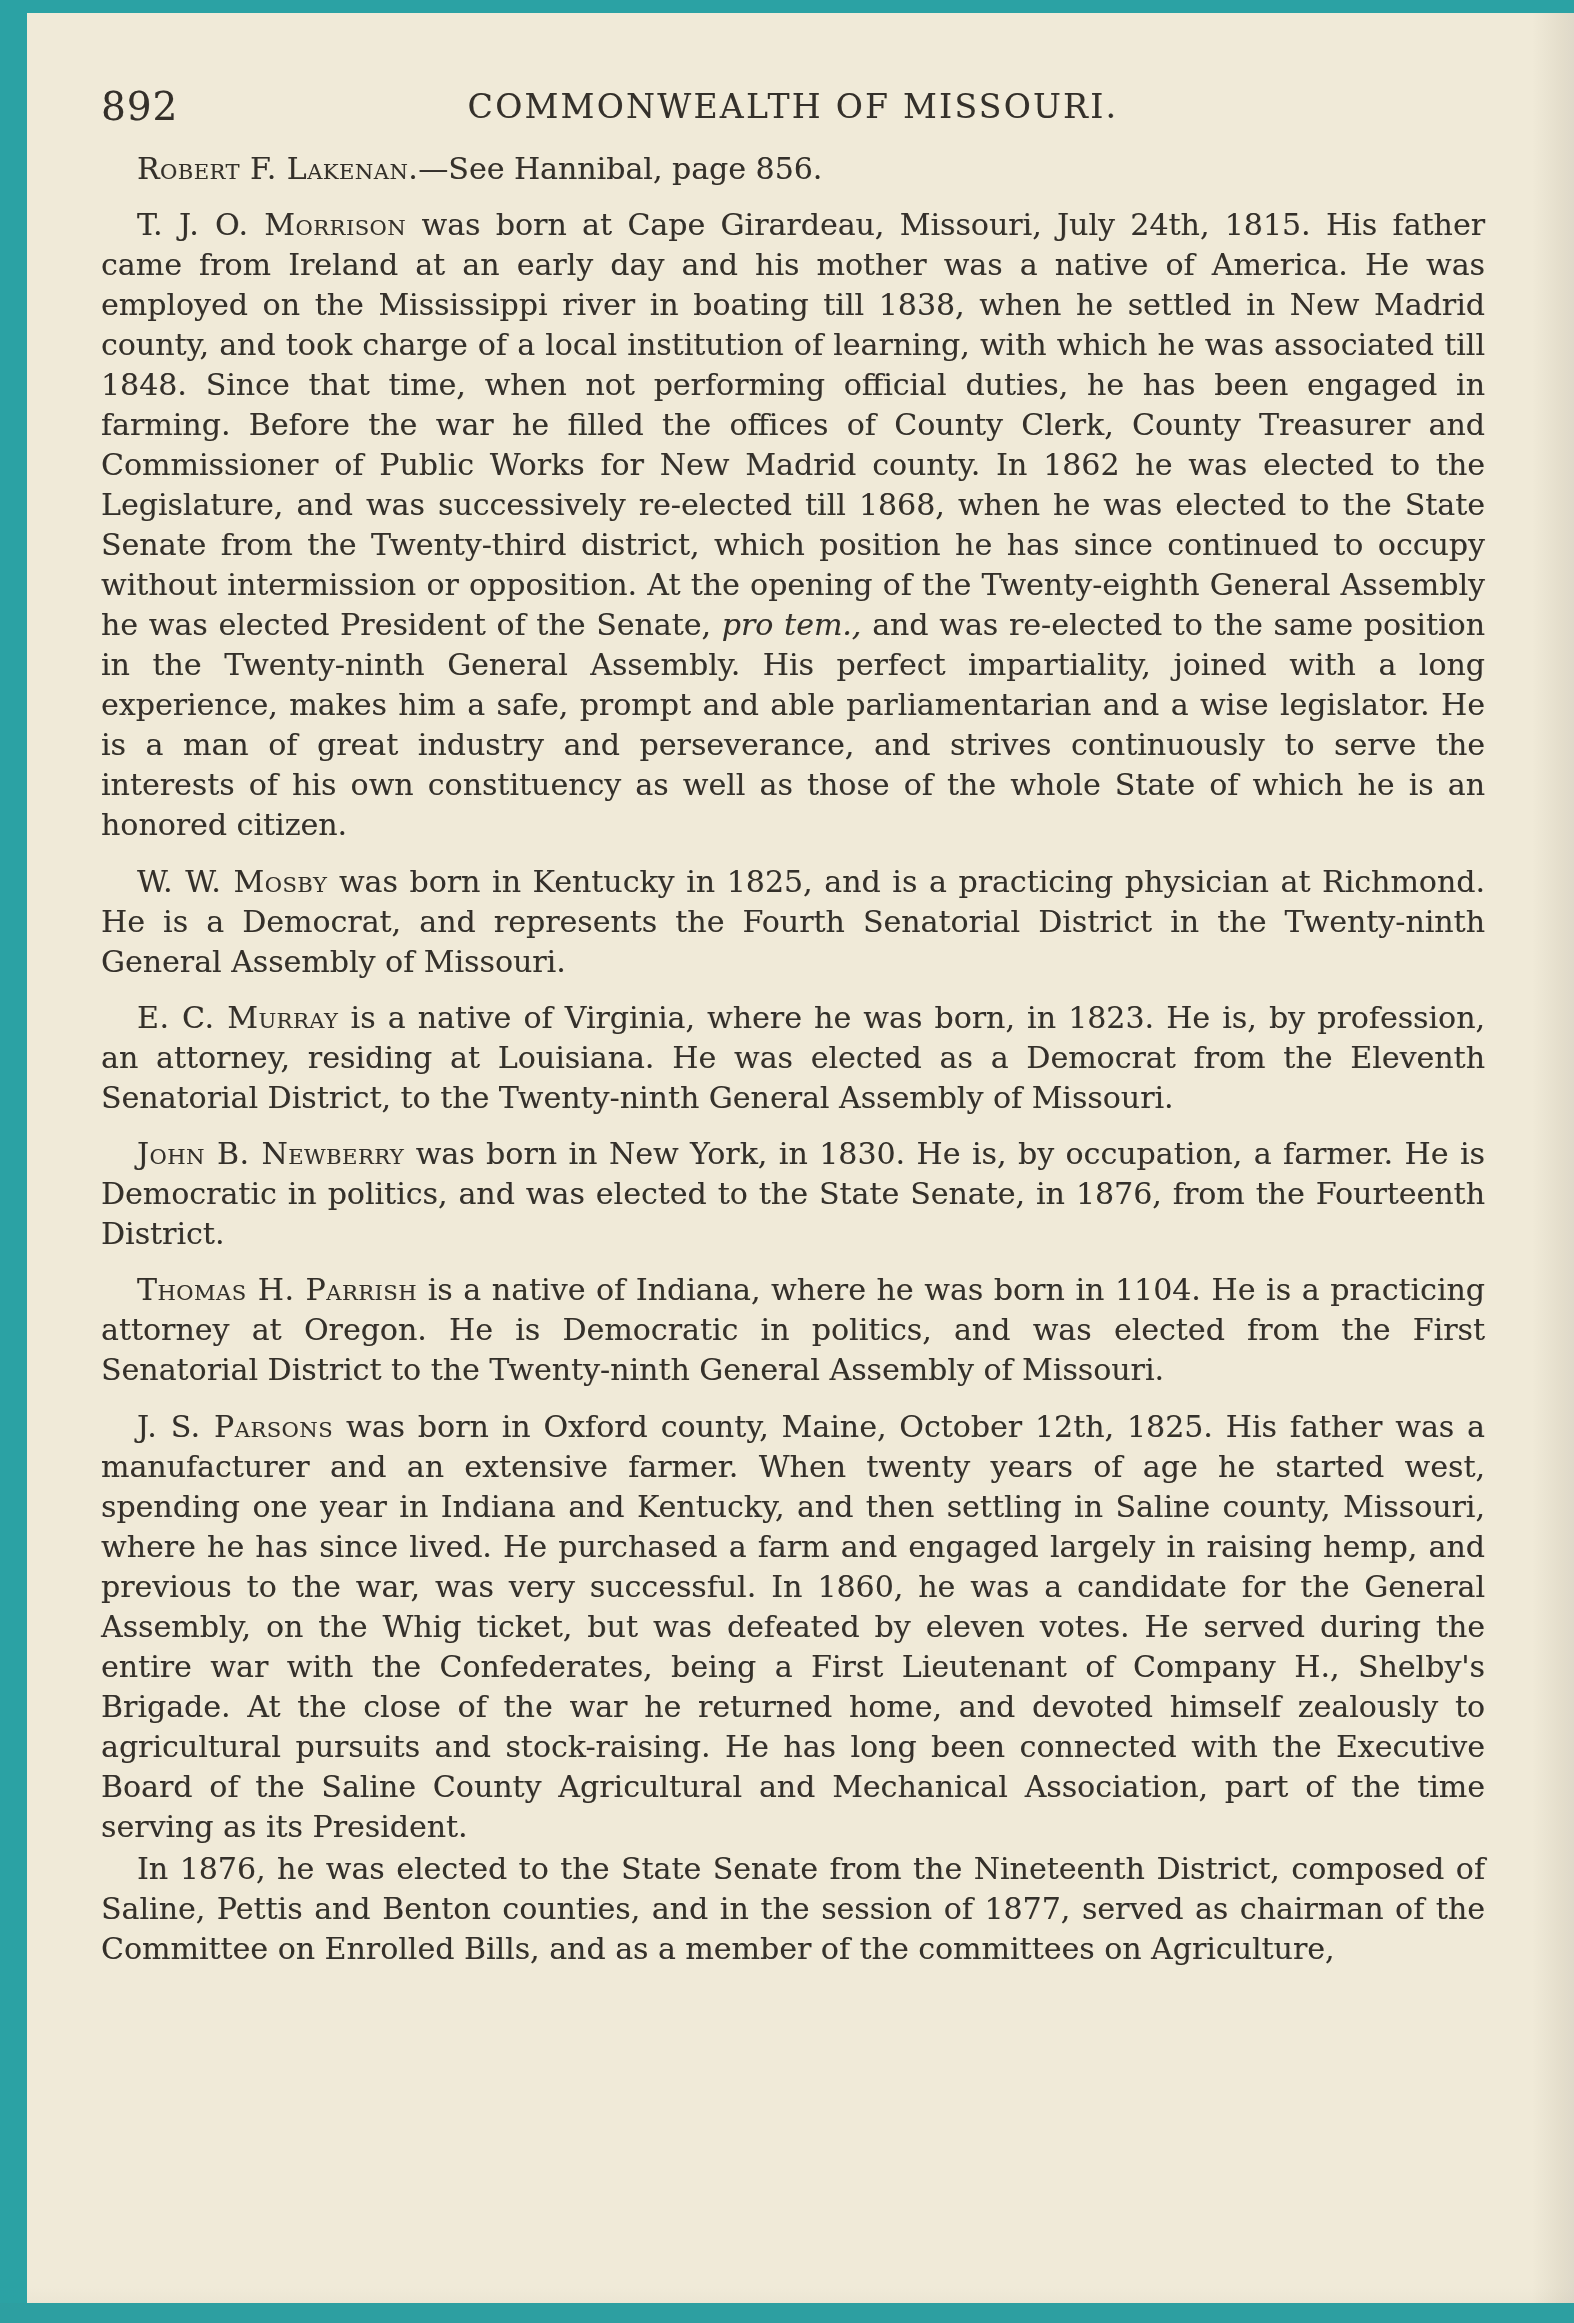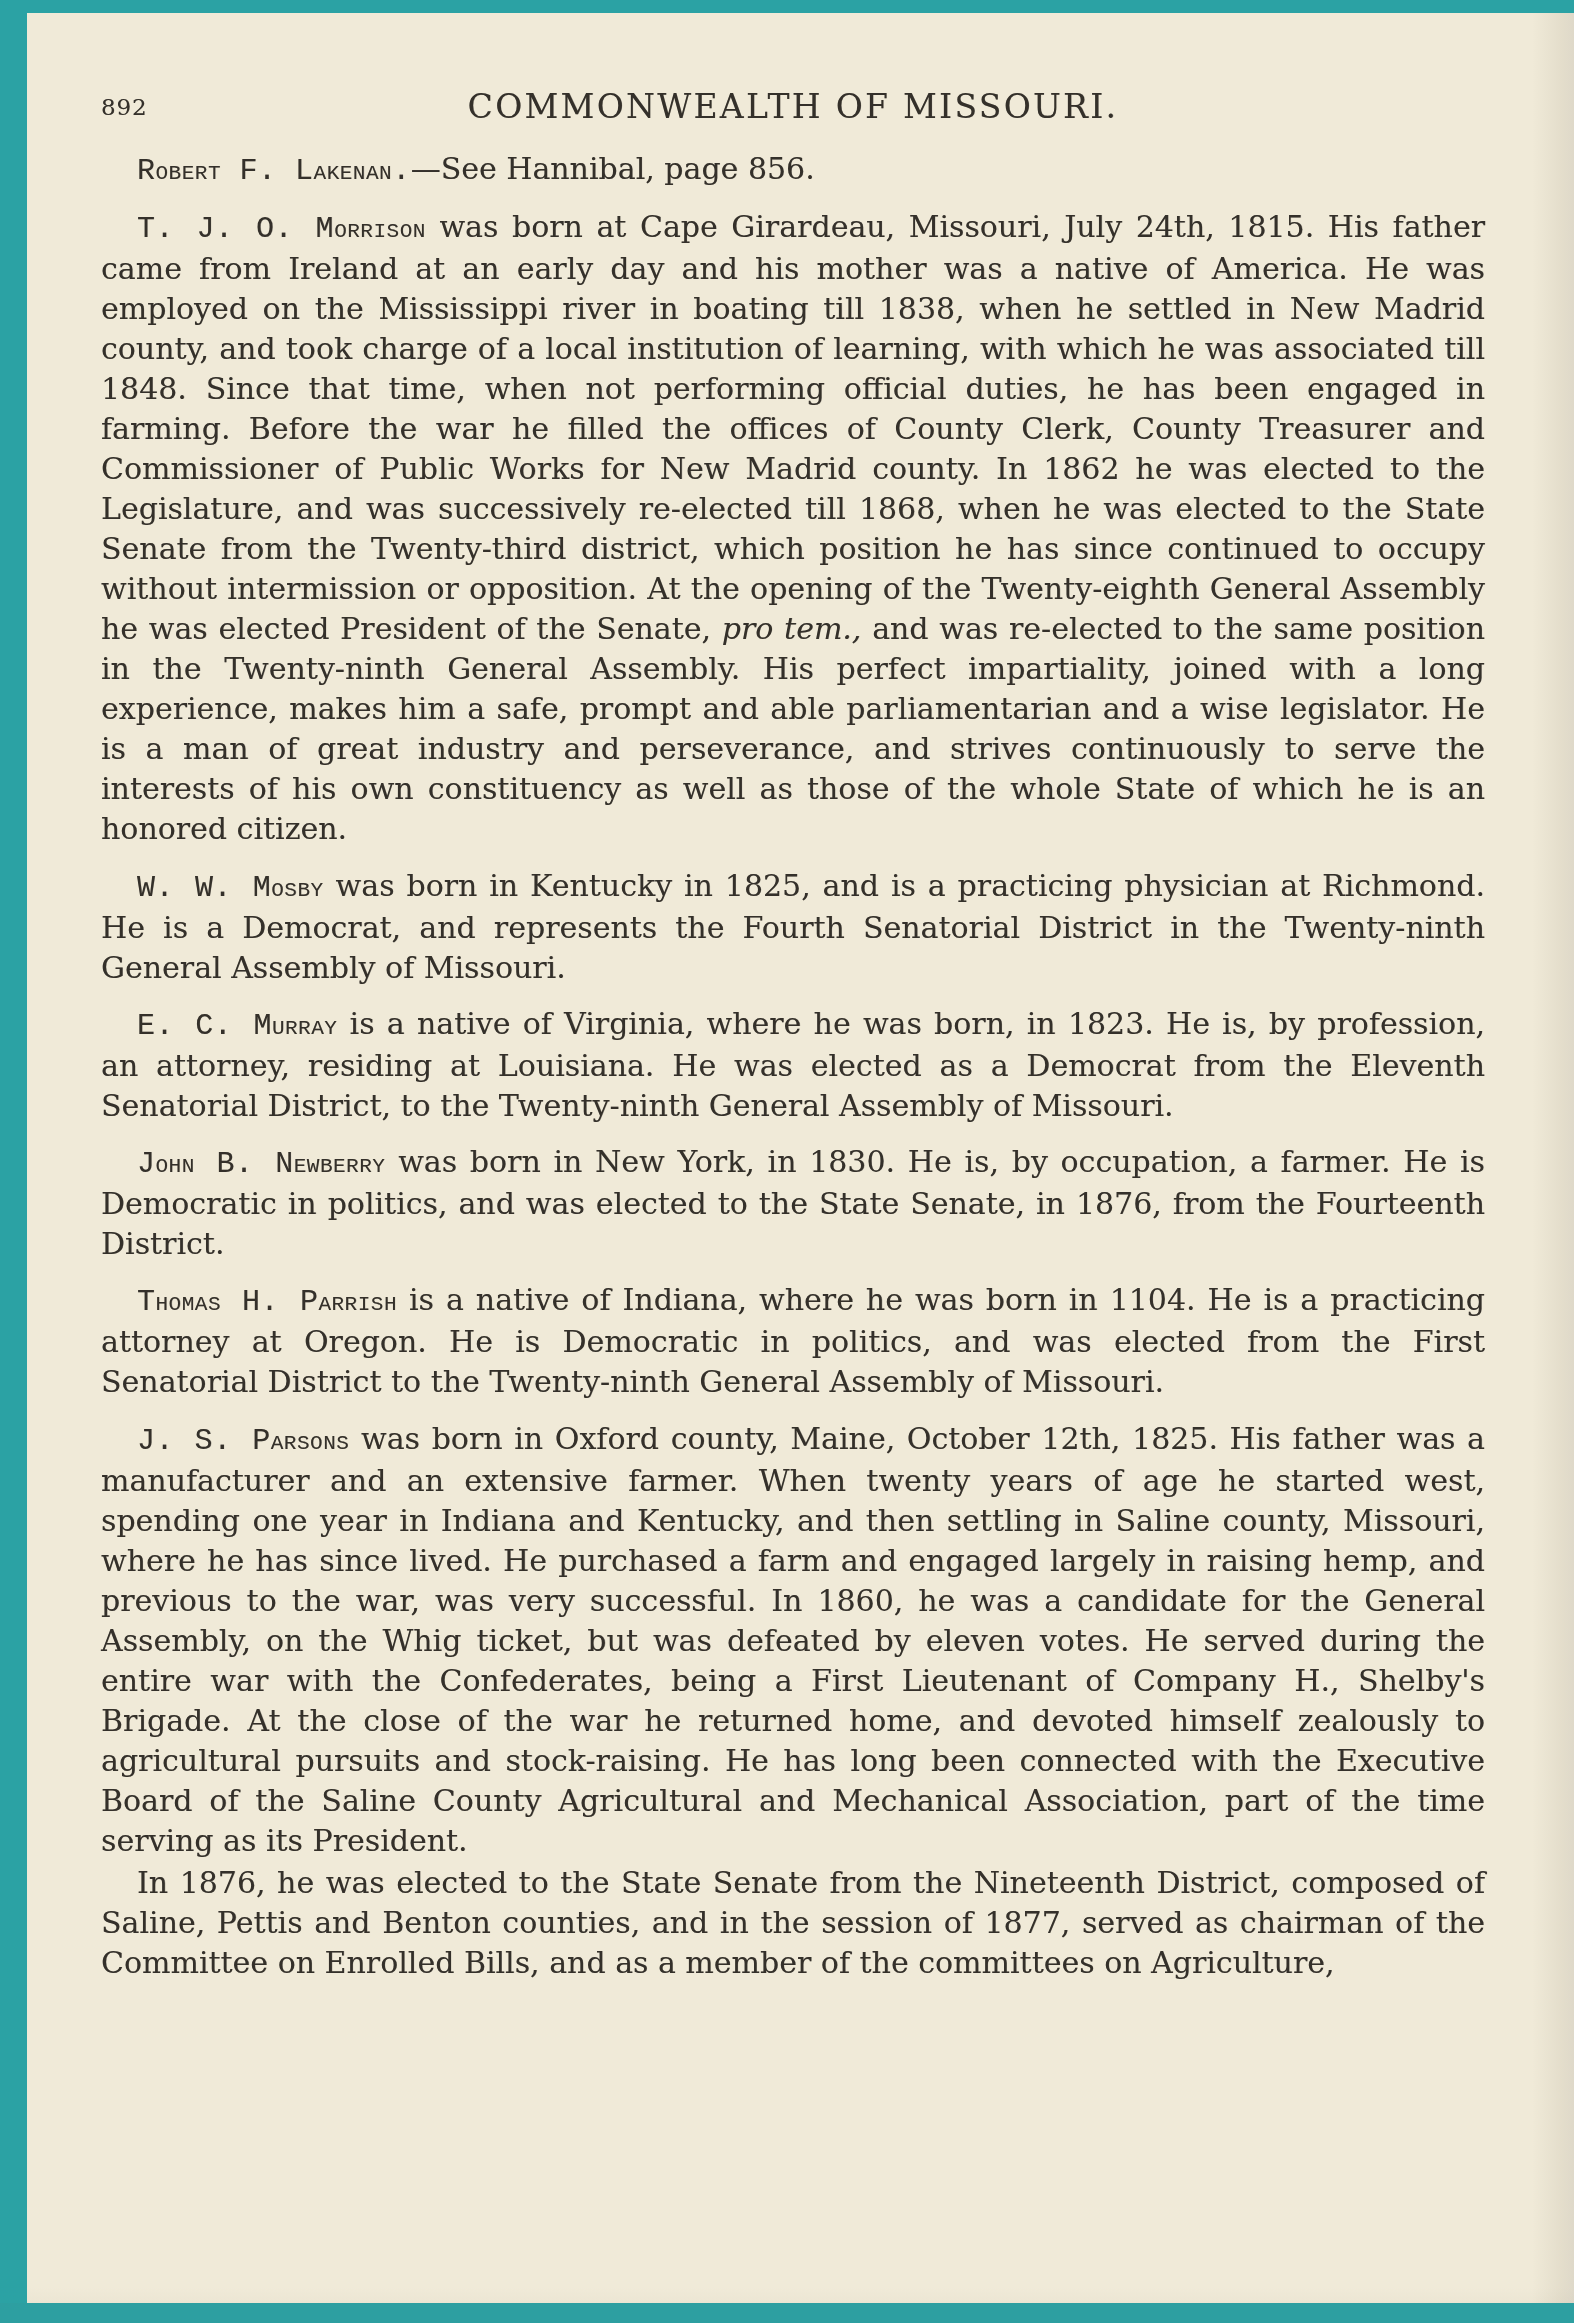--- a/index.html
+++ b/index.html
@@ -51,38 +51,37 @@
   .header {
     position: relative;
     height: 42px;
     margin-bottom: 20px;
     text-align: center;
   }
   .pageno {
     position: absolute;
     left: 0;
     top: 0;
-    font-size: 23px;
+    font-size: 39px;
     letter-spacing: 0.9px;
   }
   .running {
     display: inline-block;
     font-size: 33px;
     letter-spacing: 2.3px;
   }
   .entry {
     margin: 16.3px 0 0 0;
     text-indent: 36px;
   }
   .entry.first { margin-top: 0; }
   .entry.continuation { margin-top: 1.8px; }
   .lead {
     font-variant: small-caps;
     letter-spacing: 0.5px;
-    font-family: Liberation Mono, monospace;
   }
   .it { font-style: italic; }
 </style>
 </head>
 <body>
 
 <div class="paper"></div>
 <div class="edge edge-left"></div>
 <div class="edge edge-top"></div>
 <div class="edge edge-bottom"></div>

